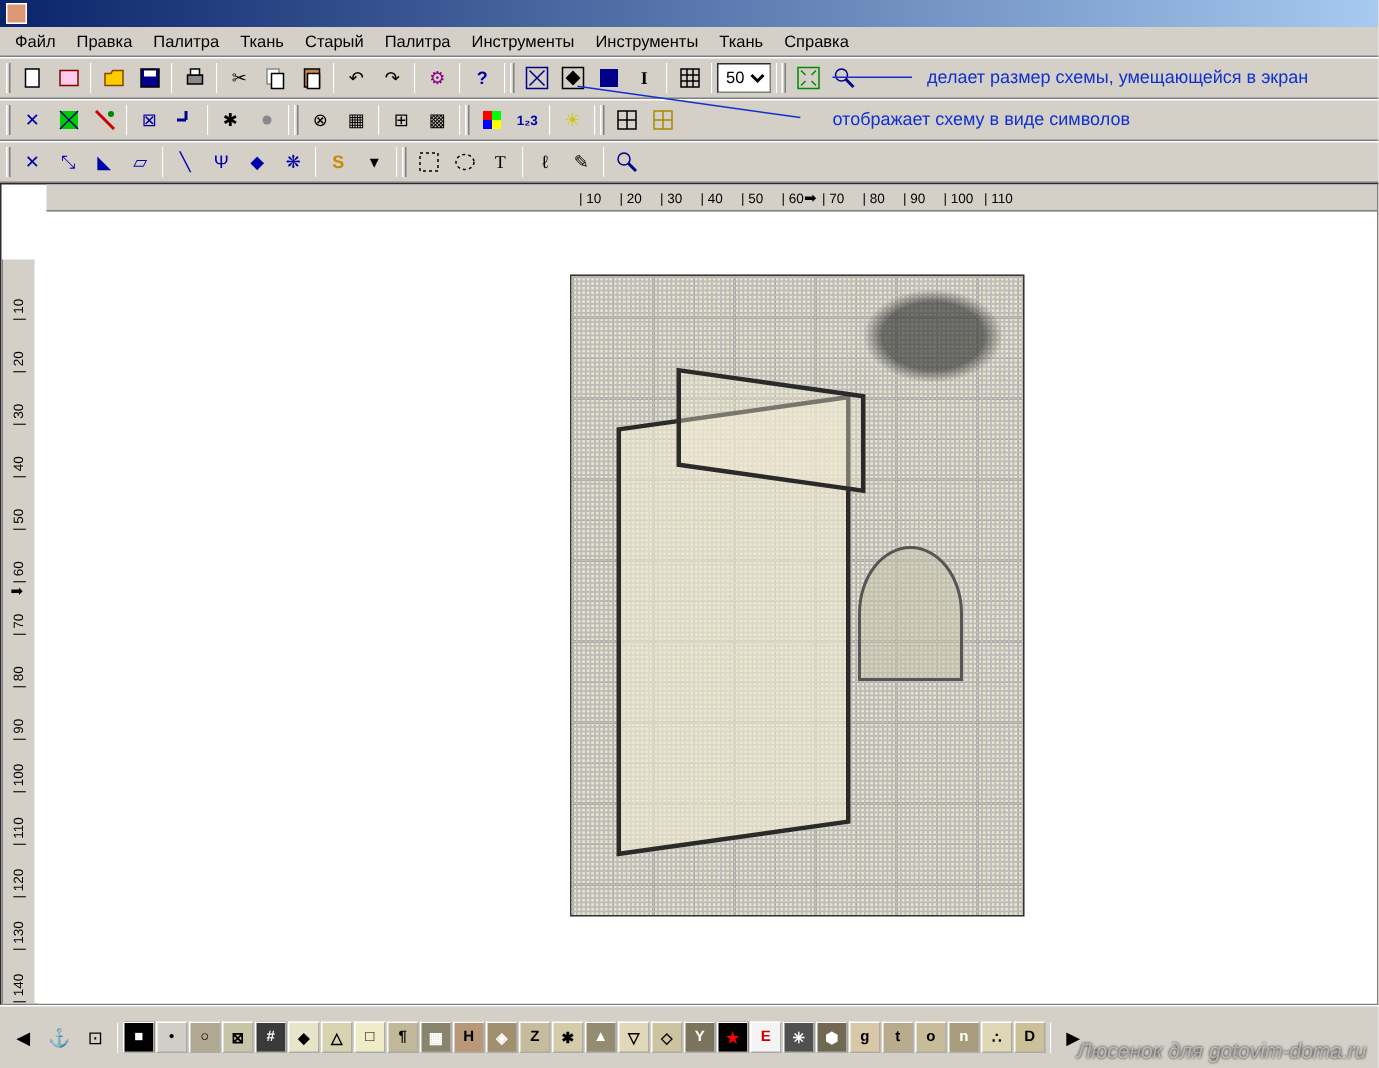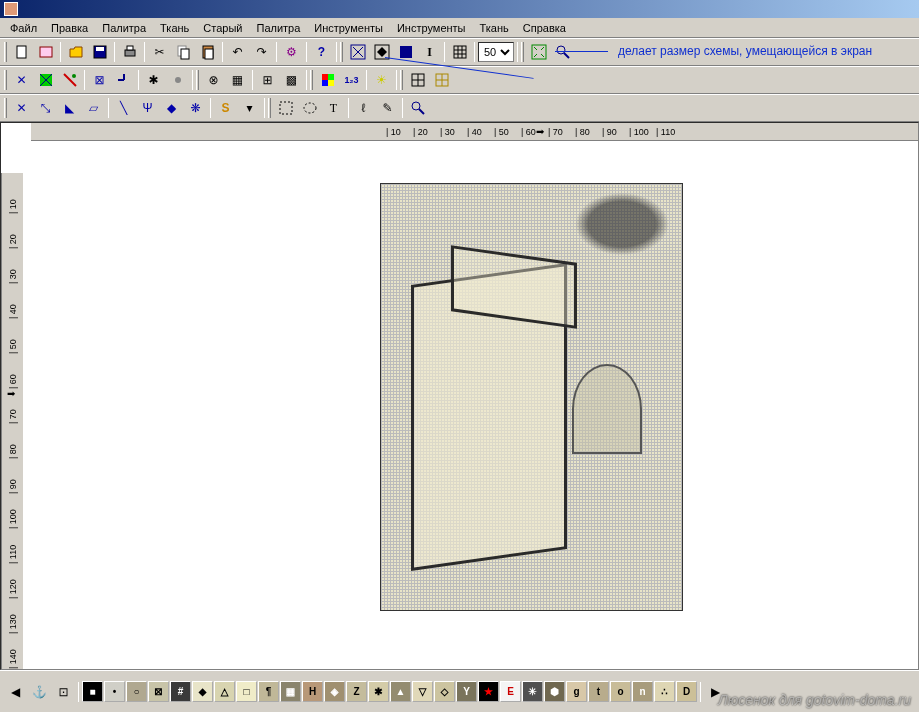--- a/index.html
+++ b/index.html
@@ -218,20 +218,21 @@
     </div>
   <div class="tbtn">
       <svg class="icon">
         <rect x="2" y="2" width="12" height="12" fill="none" stroke="#a80"></rect>
         <line x1="8" y1="2" x2="8" y2="14" stroke="#a80"></line>
         <line x1="2" y1="8" x2="14" y2="8" stroke="#a80"></line>
       </svg>
     </div>
 
   <div class="annotation-line" style="left:385px; top:-10px; width:150px; transform:rotate(8deg);transform-origin:left"></div>
+  <span class="annotation" style="left:555px; top:5px;">отображает схему в виде символов</span>
 </div>
 
 <div class="toolbar">
   <div class="grip"></div>
   <div class="tbtn" style="color:#00a">✕</div>
   <div class="tbtn" style="color:#00a">⤡</div>
   <div class="tbtn" style="color:#00a">◣</div>
   <div class="tbtn" style="color:#00a">▱</div>
   <div class="sep"></div>
   <div class="tbtn" style="color:#00a">╲</div>

